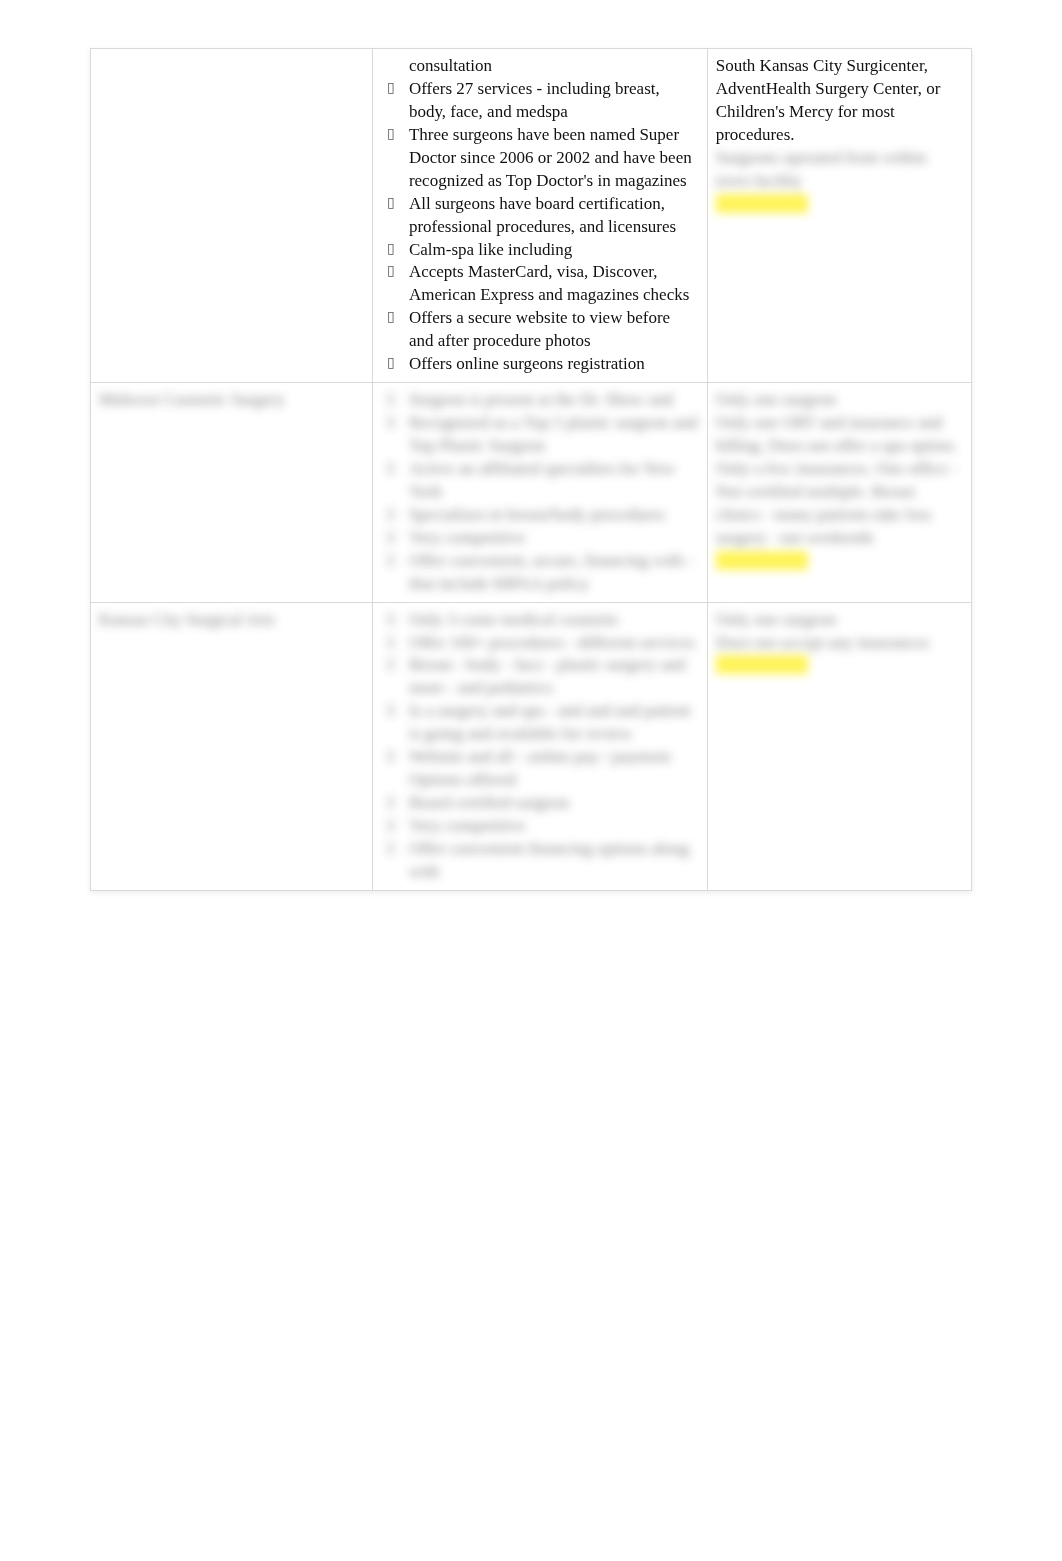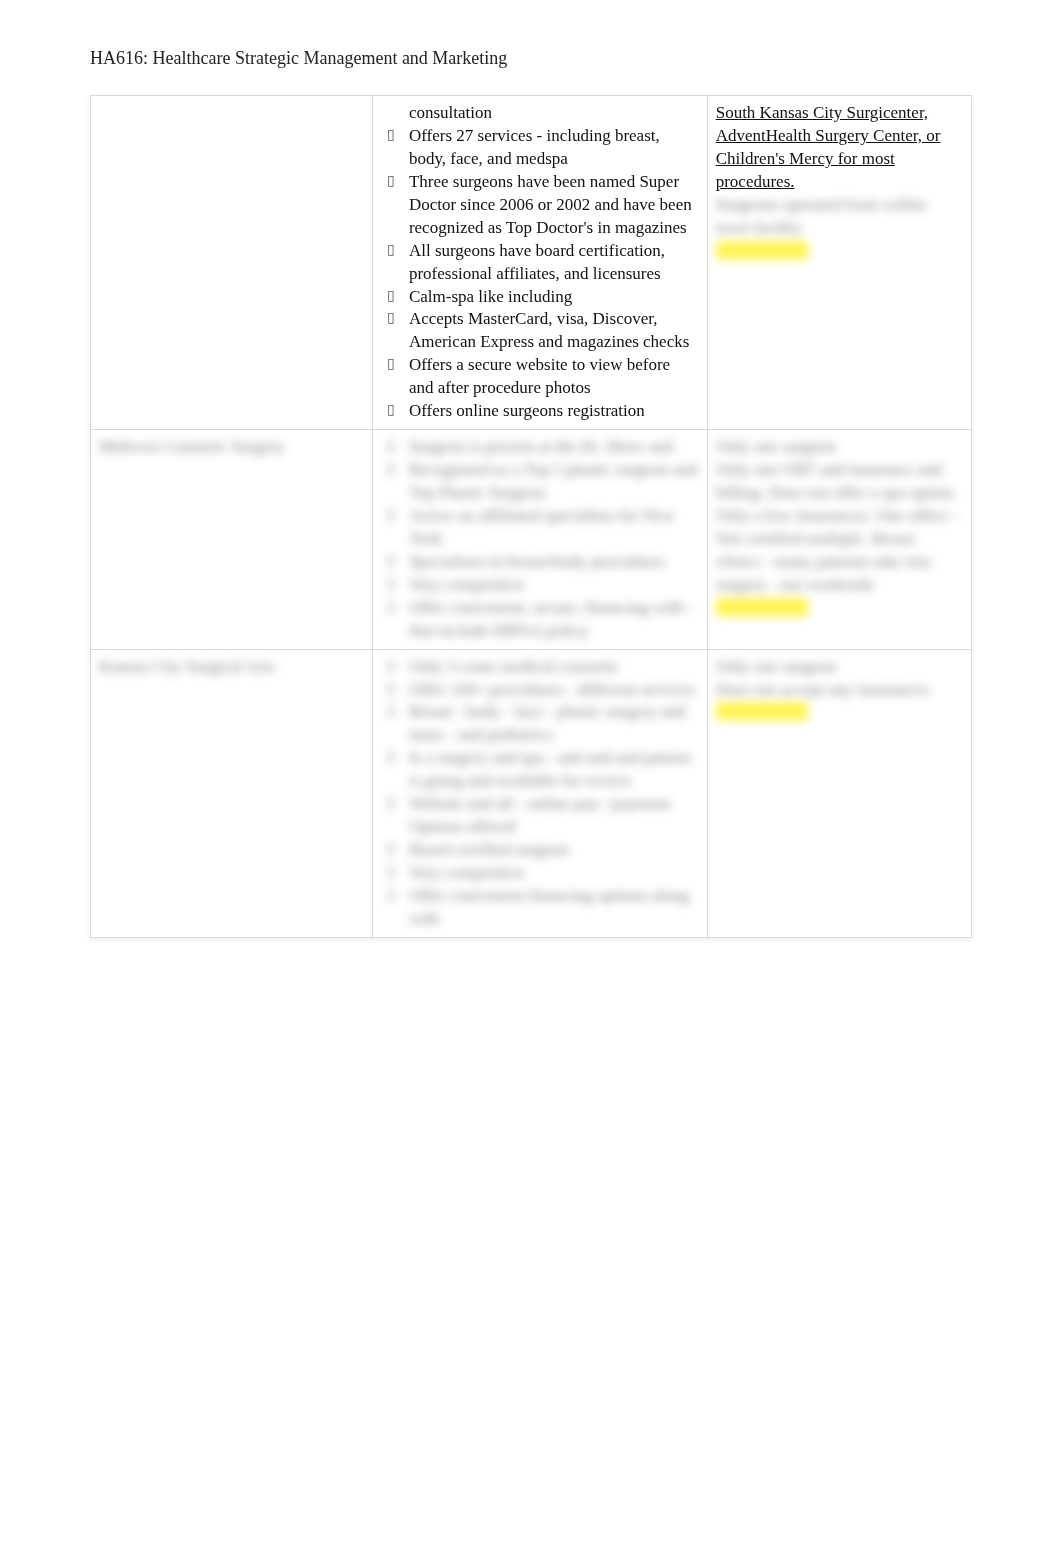--- a/index.html
+++ b/index.html
@@ -57,21 +57,20 @@
     content: "\25AF"; 
     position: absolute;
     left: 6px;
     top: 0;
     font-size: 14px;
     color: #555;
     font-family: Arial, sans-serif;
   }
   .plain-text {
     display: block;
-    text-decoration: underline;
   }
   .hl {
     background: #fff23a;
     display: inline;
   }
   
   .blurred td {
     position: relative;
   }
   .blur-cover {
@@ -89,40 +88,39 @@
     font-size: 16px;
     color: #bbb;
     filter: blur(2px);
     padding-left: 18px;
   }
 </style>
 <style>ul.bullets li.nobullet::before{content:"";}</style></head>
 <body>
 
 <div class="page">
-  <div class="header">HA616: Healthcare Strategic Management and Marketing</div>
 
   <table class="comp">
     <colgroup>
       <col class="c1">
         <col class="c2">
         <col class="c3">
     </colgroup>
 
     <tbody>
         <tr>
       <td>
         <span class="row-label"></span>
       </td>
       <td>
         <ul class="bullets">
           <li style="padding-left: 28px; list-style: none; position: relative; --nobullet: 1; margin-left: 0px;" class="nobullet"><span>consultation</span></li>
           <li><span>Offers 27 services - including breast, body, face, and medspa</span></li>
           <li><span>Three surgeons have been named Super Doctor since 2006 or 2002 and have been recognized as Top Doctor's in magazines</span></li>
-          <li><span>All surgeons have board certification, professional affiliates, and licensures</span></li>
+          <li><span>All surgeons have board certification, professional procedures, and licensures</span></li>
           <li><span>Calm-spa like including</span></li>
           <li><span>Accepts MasterCard, visa, Discover, American Express and magazines checks</span></li>
           <li><span>Offers a secure website to view before and after procedure photos</span></li>
           <li><span>Offers online surgeons registration</span></li>
         </ul>
       </td>
       <td>
         <span class="plain-text">South Kansas City Surgicenter, AdventHealth Surgery Center, or Children's Mercy for most procedures.</span>
         <div class="blur-cover">
           <span>Surgeons operated from within town facility</span><br>

